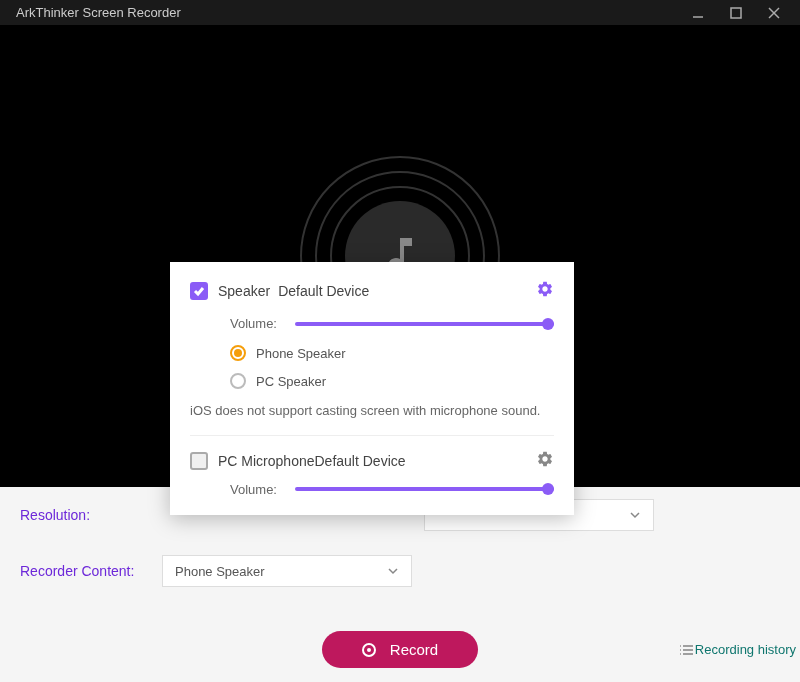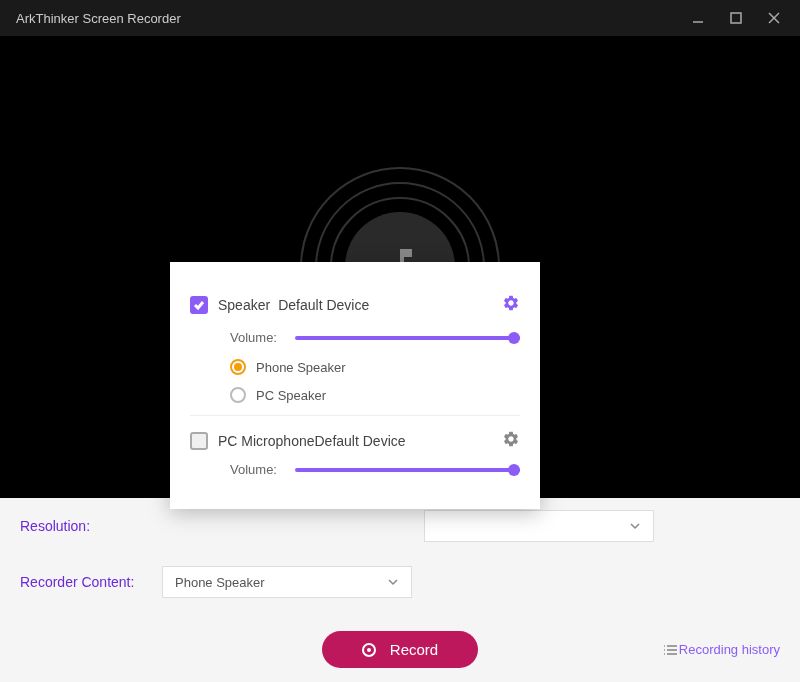--- a/index.html
+++ b/index.html
@@ -1,17 +1,17 @@
 <!DOCTYPE html>
 <html><head>
 <meta charset="utf-8">
 <style>
 * { margin: 0; padding: 0; box-sizing: border-box; font-family: -apple-system, BlinkMacSystemFont, "Segoe UI", Arial, sans-serif; }
 body { width: 800px; height: 682px; background: #f5f5f5; overflow: hidden; position: relative; }
-.titlebar { height: 36px; background: #1a1a1a; display: flex; align-items: center; justify-content: space-between; padding: 0 16px; }
+.titlebar { height: 25px; background: #1a1a1a; display: flex; align-items: center; justify-content: space-between; padding: 0 16px; }
 .titlebar-title { color: #ccc; font-size: 13px; }
 .titlebar-controls { display: flex; gap: 18px; align-items: center; }
 .titlebar-controls span { color: #aaa; cursor: pointer; display: flex; align-items: center; justify-content: center; width: 20px; height: 20px; }
 .preview-area { height: 462px; background: #000; display: flex; align-items: center; justify-content: center; position: relative; }
 .music-graphic { position: relative; width: 220px; height: 220px; display: flex; align-items: center; justify-content: center; }
 .ring { position: absolute; border-radius: 50%; border: 2px solid #333; }
 .ring1 { width: 200px; height: 200px; }
 .ring2 { width: 170px; height: 170px; }
 .ring3 { width: 140px; height: 140px; }
 .center-circle { width: 110px; height: 110px; border-radius: 50%; background: #2a2a2a; display: flex; align-items: center; justify-content: center; position: relative; z-index: 2; }
@@ -20,22 +20,22 @@
 .eq-bars div { width: 4px; background: #8b5cf6; }
 .settings-row { padding: 12px 20px; display: flex; align-items: center; gap: 12px; }
 .settings-label { color: #6d28d9; font-size: 14px; width: 130px; }
 .select-field { flex: 0 0 250px; height: 32px; border: 1px solid #ddd; background: #fff; display: flex; align-items: center; justify-content: space-between; padding: 0 12px; font-size: 13px; color: #555; cursor: pointer; }
 .select-field-wide { flex: 0 0 230px; }
 .chevron-down { width: 12px; height: 12px; }
 .bottom-bar { position: absolute; bottom: 0; left: 0; right: 0; padding: 14px 20px; display: flex; align-items: center; justify-content: center; background: #f5f5f5; }
 .record-button { background: #be185d; color: #fff; border: none; border-radius: 22px; padding: 10px 40px; font-size: 15px; display: flex; align-items: center; gap: 14px; cursor: pointer; }
 .record-dot { width: 14px; height: 14px; border: 2px solid #fff; border-radius: 50%; display: flex; align-items: center; justify-content: center; }
 .record-dot::after { content: ''; width: 4px; height: 4px; background: #fff; border-radius: 50%; }
-.history-link { position: absolute; right: 20px; color: #8b5cf6; font-size: 13px; display: flex; align-items: center; gap: 0; cursor: pointer; }
-.popup { position: absolute; top: 262px; left: 170px; width: 370px; background: #fff; box-shadow: 0 4px 20px rgba(0,0,0,0.25); padding: 32px 20px; z-index: 100; }
+.history-link { position: absolute; right: 4px; color: #0f766e; font-size: 13px; display: flex; align-items: center; gap: 0; cursor: pointer; }
+.popup { position: absolute; top: 262px; left: 170px; width: 404px; background: #fff; box-shadow: 0 4px 20px rgba(0,0,0,0.25); padding: 18px 20px; z-index: 100; }
 .popup-row { display: flex; align-items: center; gap: 10px; margin-bottom: 14px; }
 .checkbox { width: 18px; height: 18px; border: 2px solid #8b5cf6; border-radius: 3px; display: flex; align-items: center; justify-content: center; cursor: pointer; }
 .checkbox.checked { background: #8b5cf6; }
 .checkbox.unchecked { border-color: #aaa; background: #f0f0f0; }
 .checkbox svg { width: 12px; height: 12px; stroke: #fff; stroke-width: 3; fill: none; }
 .popup-label { color: #444; font-size: 14px; }
 .gear-btn { margin-left: auto; color: #8b5cf6; cursor: pointer; }
 .gear-btn svg { width: 18px; height: 18px; }
 .volume-row { display: flex; align-items: center; gap: 10px; margin-bottom: 14px; padding-left: 40px; justify-content: space-between; }
 .volume-label { color: #666; font-size: 13px; width: 55px; }
@@ -164,20 +164,21 @@
   <div class="radio-group">
     <div class="radio-row">
       <div class="radio selected"></div>
       <span class="radio-label">Phone Speaker</span>
     </div>
     <div class="radio-row">
       <div class="radio"></div>
       <span class="radio-label">PC Speaker</span>
     </div>
   </div>
+  <div class="info-text">iOS does not support casting screen with microphone sound.</div>
   <div class="divider"></div>
   <div class="popup-row" style="margin-bottom:10px">
     <div class="checkbox unchecked"></div>
     <span class="popup-label"><span>PC Microphone</span><span>Default Device</span></span>
     <div class="gear-btn" style="color:#888">
       <svg viewBox="0 0 24 24" fill="#888">
           <path d="M19.14 12.94c.04-.3.06-.61.06-.94 0-.32-.02-.64-.07-.94l2.03-1.58c.18-.14.23-.41.12-.61l-1.92-3.32c-.12-.22-.37-.29-.59-.22l-2.39.96c-.5-.38-1.03-.7-1.62-.94l-.36-2.54c-.04-.24-.24-.41-.48-.41h-3.84c-.24 0-.43.17-.47.41l-.36 2.54c-.59.24-1.13.57-1.62.94l-2.39-.96c-.22-.08-.47 0-.59.22L2.74 8.87c-.12.21-.08.47.12.61l2.03 1.58c-.05.3-.09.63-.09.94s.02.64.07.94l-2.03 1.58c-.18.14-.23.41-.12.61l1.92 3.32c.12.22.37.29.59.22l2.39-.96c.5.38 1.03.7 1.62.94l.36 2.54c.05.24.24.41.48.41h3.84c.24 0 .44-.17.47-.41l.36-2.54c.59-.24 1.13-.56 1.62-.94l2.39.96c.22.08.47 0 .59-.22l1.92-3.32c.12-.22.07-.47-.12-.61l-2.01-1.58zM12 15.6c-1.98 0-3.6-1.62-3.6-3.6s1.62-3.6 3.6-3.6 3.6 1.62 3.6 3.6-1.62 3.6-3.6 3.6z"></path>
         </svg>
     </div>
   </div>

